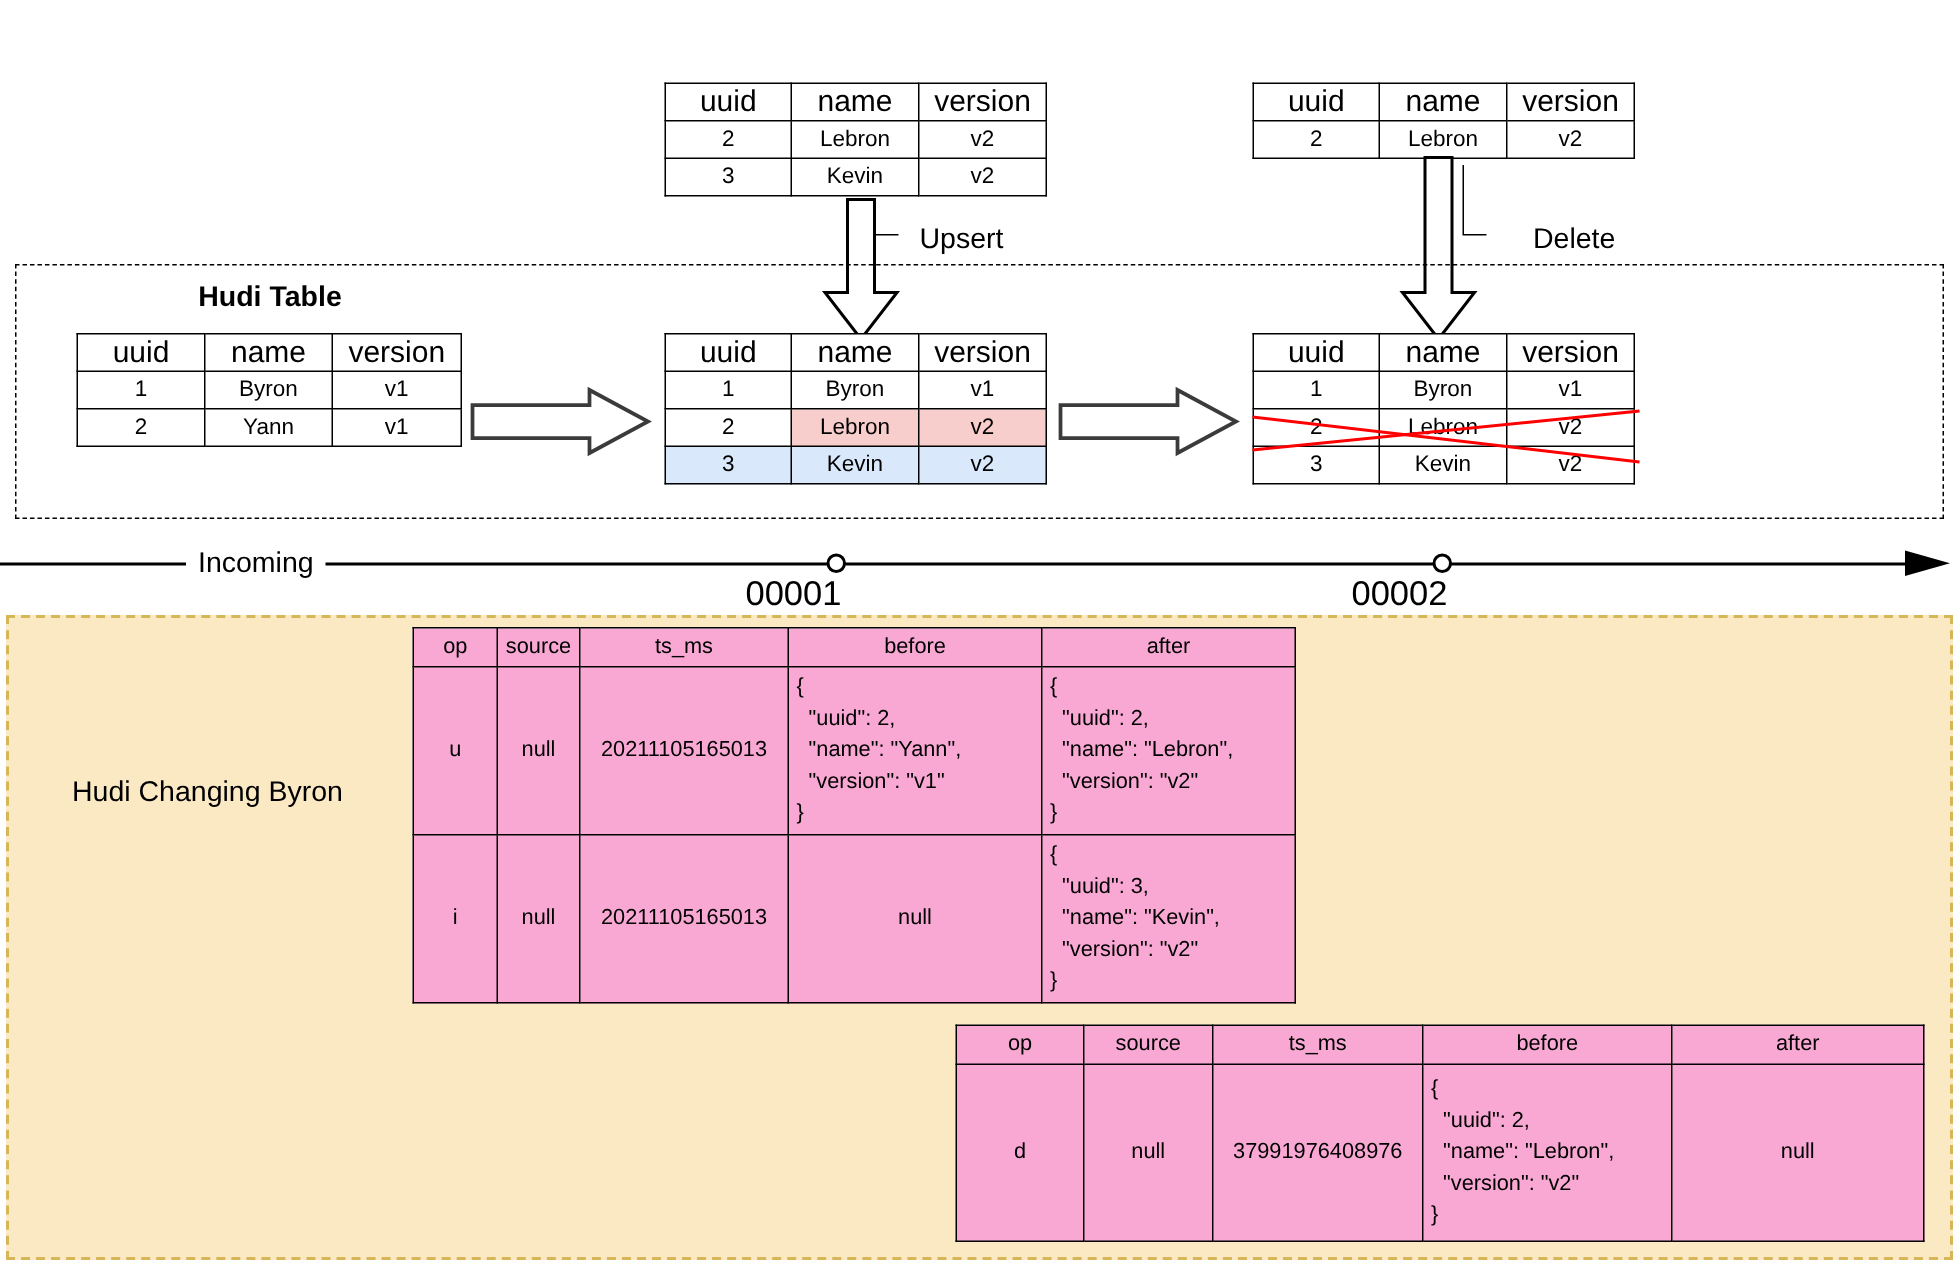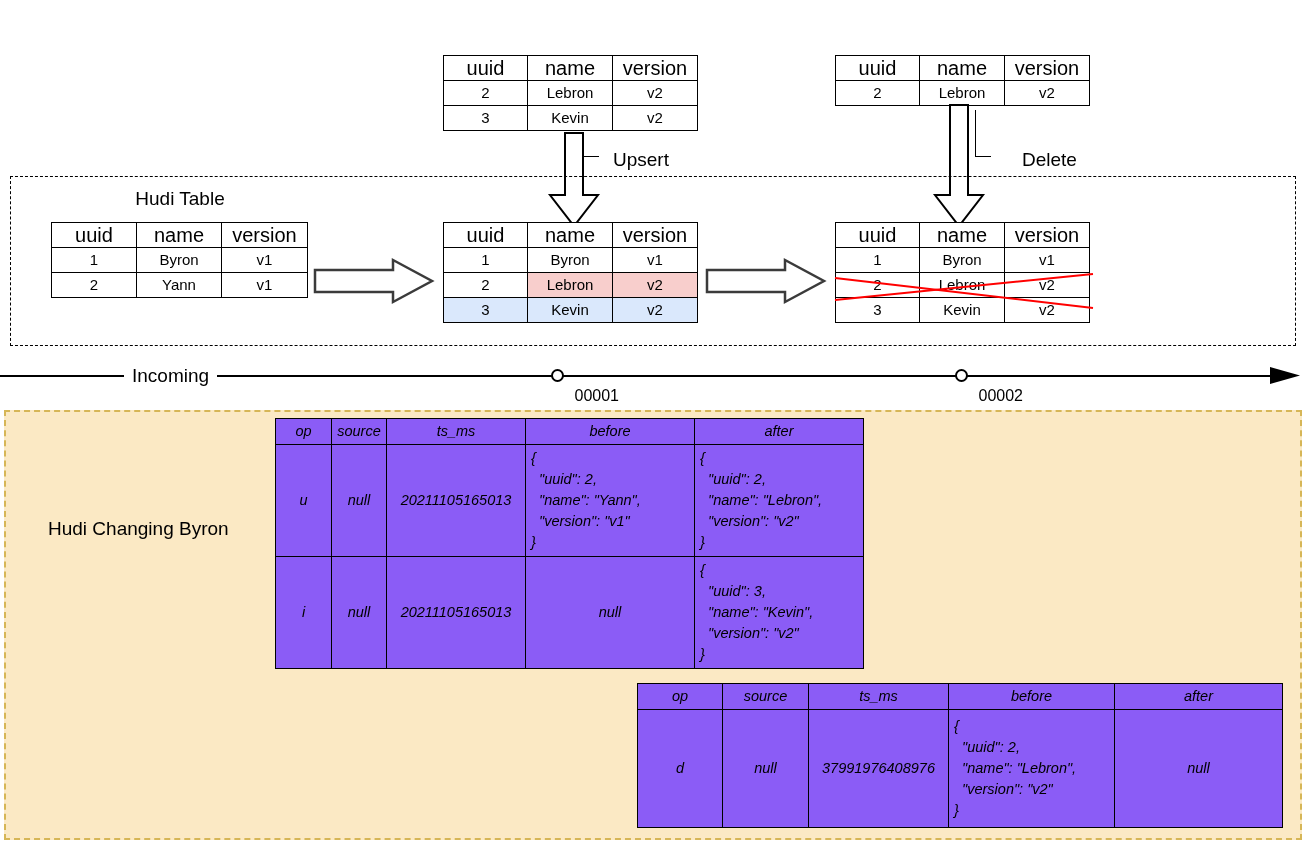--- a/index.html
+++ b/index.html
@@ -36,23 +36,23 @@
     white-space:nowrap;
   }
   .tl-label{
     font-size:19px;
     line-height:24px;
     white-space:nowrap;
     background:#fff;
     padding:0 8px;
   }
   .tick-label{
-    font-size:16px;
+    font-size:23px;
     line-height:21px;
-    text-align:right;
+    text-align:left;
     white-space:nowrap;
   }
   .section-label{
     font-size:19px;
     line-height:24px;
     white-space:nowrap;
   }
 
   
   table.dt{
@@ -76,25 +76,24 @@
   
   table.cdc{
     border-collapse:collapse;
     table-layout:fixed;
     background:#fff;
   }
   table.cdc td{
     border:1px solid #000;
     font-size:14.5px;
     line-height:17px;
-    background:#8b5cf6;
+    background:#f9a8d4;
     padding:3px 4px;
     text-align:center;
     vertical-align:middle;
-    font-style:italic;
   }
   table.cdc td.hdr{
     text-align:center;
     padding:4px 2px;
   }
   table.cdc td.json{
     text-align:left;
     vertical-align:middle;
     white-space:pre;
     padding-left:5px;
@@ -185,21 +184,21 @@
   <div class="abs hline" style="left:975px;top:156px;width:16px;"></div>
 
   <div class="abs op-label" style="left:1022px;top:148px;">Delete</div>
 
   <svg class="abs" style="left:925px;top:105px;" width="70" height="128" viewBox="0 0 70 128">
     <polygon points="25,0 43,0 43,90 58,90 34,121 10,90 25,90" fill="#ffffff" stroke="#000000" stroke-width="2"></polygon>
   </svg>
 
   <div class="abs" id="hudi-box" style="left:10px;top:176px;width:1284px;height:168px;"></div>
 
-  <div class="abs mid-title" style="left:60px;top:187px;width:240px;">Hudi Table</div>
+  <div class="abs mid-title" style="left:60px;top:187px;width:240px;font-weight:bold;">Hudi Table</div>
 
   <table class="dt abs" id="t-h0" style="left:51px;top:222px;width:256px;">
     <colgroup>
         <col style="width:85px">
         <col style="width:85px">
         <col style="width:86px">
       </colgroup>
     <tbody>
       <tr>
         <td class="hdr">uuid</td>

